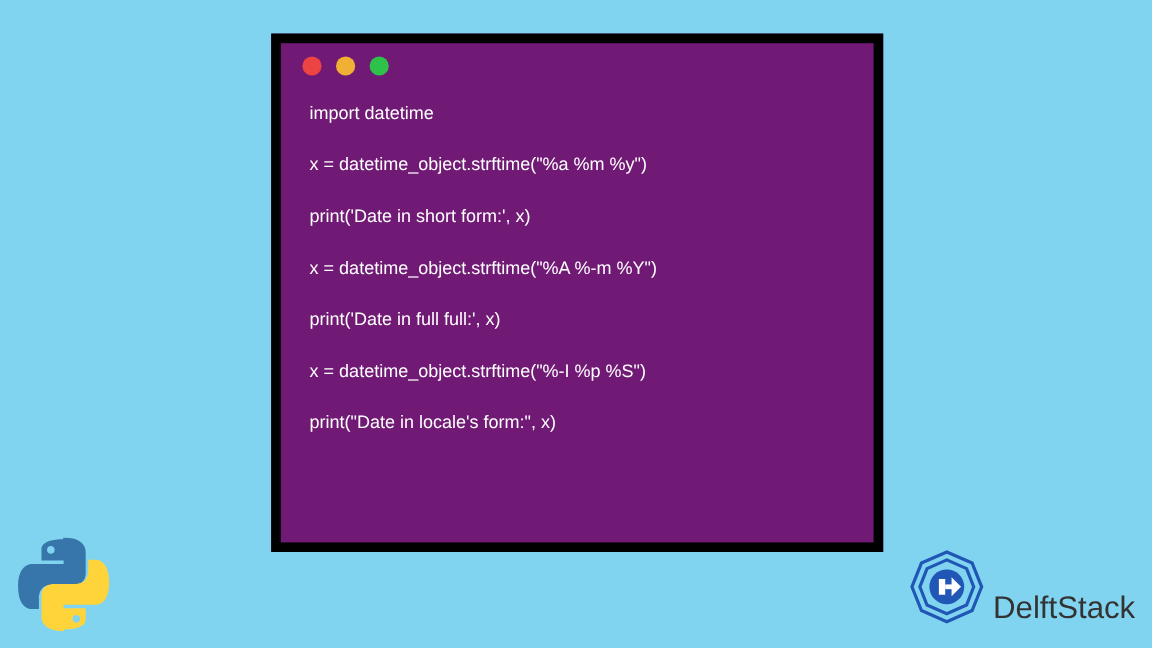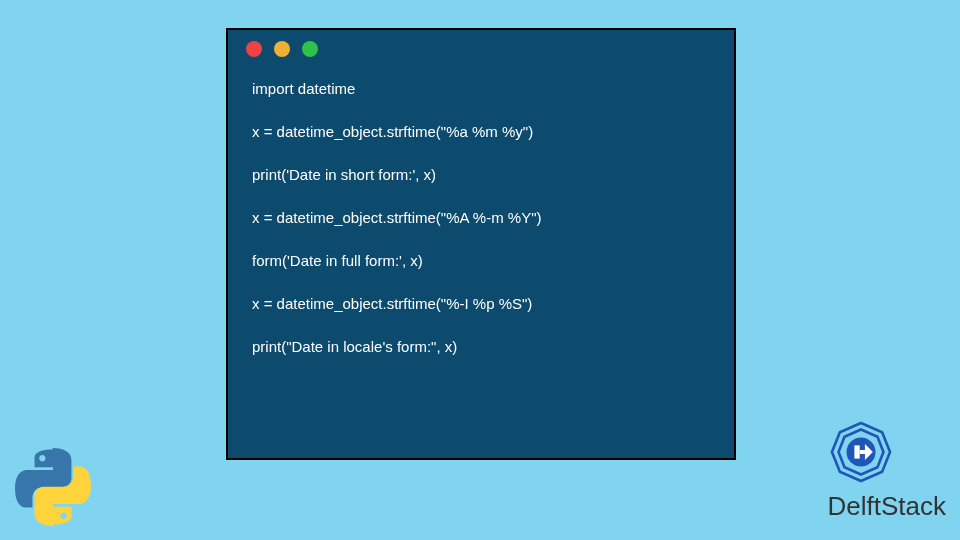--- a/index.html
+++ b/index.html
@@ -10,22 +10,22 @@
       position: relative;
       font-family: -apple-system, BlinkMacSystemFont, "Segoe UI", Arial, sans-serif;
       overflow: hidden;
     }
     .code-window {
       position: absolute;
       top: 28px;
       left: 226px;
       width: 510px;
       height: 432px;
-      background: #0c4a6e;
-      border: 2px solid #000000;
+      background: #701a75;
+      border: 8px solid #000000;
     }
     .titlebar {
       height: 38px;
       display: flex;
       align-items: center;
       padding-left: 18px;
       gap: 12px;
     }
     .dot {
       width: 16px;
@@ -51,23 +51,22 @@
       left: 14px;
       bottom: 14px;
       width: 78px;
       height: 78px;
     }
     .delftstack {
       position: absolute;
       right: 14px;
       bottom: 18px;
       display: flex;
-      align-items: flex-start;
+      align-items: flex-end;
       gap: 6px;
-      flex-direction: column;
     }
     .ds-logo {
       width: 66px;
       height: 66px;
     }
     .ds-text {
       font-size: 26px;
       font-weight: 500;
       color: #333;
     }
@@ -79,21 +78,21 @@
   <div class="titlebar">
     <div class="dot dot-red"></div>
     <div class="dot dot-yellow"></div>
     <div class="dot dot-green"></div>
   </div>
   <div class="code-body">
     <div class="code-line">import datetime</div>
     <div class="code-line">x = datetime_object.strftime("%a %m %y")</div>
     <div class="code-line">print('Date in short form:', x)</div>
     <div class="code-line">x = datetime_object.strftime("%A %-m %Y")</div>
-    <div class="code-line">form('Date in full form:', x)</div>
+    <div class="code-line">print('Date in full full:', x)</div>
     <div class="code-line">x = datetime_object.strftime("%-I %p %S")</div>
     <div class="code-line">print("Date in locale's form:", x)</div>
   </div>
 </div>
 
 <svg class="python-logo" viewBox="0 0 110 110">
   <path fill="#3776ab" d="M 54.5,2 C 27,2 29,14 29,14 l 0,13 26,0 0,4 -36,0 c 0,0 -17.5,-2 -17.5,26 0,28 15.5,27 15.5,27 l 9,0 0,-13 c 0,0 -0.5,-15.5 15,-15.5 l 25.5,0 c 0,0 14.5,0.5 14.5,-14 l 0,-24 c 0,0 2,-17.5 -26.5,-17.5 z M 40,10 c 2.5,0 4.5,2 4.5,4.5 0,2.5 -2,4.5 -4.5,4.5 -2.5,0 -4.5,-2 -4.5,-4.5 0,-2.5 2,-4.5 4.5,-4.5 z"></path>
   <path fill="#ffd43b" d="M 55.5,108 C 83,108 81,96 81,96 l 0,-13 -26,0 0,-4 36,0 c 0,0 17.5,2 17.5,-26 0,-28 -15.5,-27 -15.5,-27 l -9,0 0,13 c 0,0 0.5,15.5 -15,15.5 l -25.5,0 c 0,0 -14.5,-0.5 -14.5,14 l 0,24 c 0,0 -2,17.5 26.5,17.5 z M 70,100 c -2.5,0 -4.5,-2 -4.5,-4.5 0,-2.5 2,-4.5 4.5,-4.5 2.5,0 4.5,2 4.5,4.5 0,2.5 -2,4.5 -4.5,4.5 z"></path>
 </svg>
 

